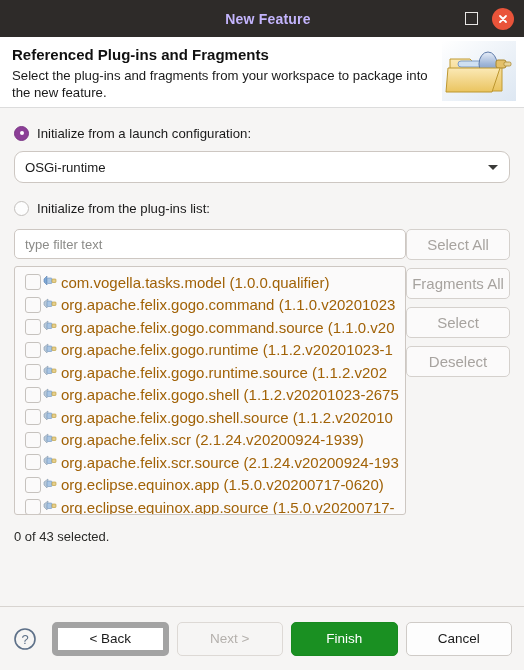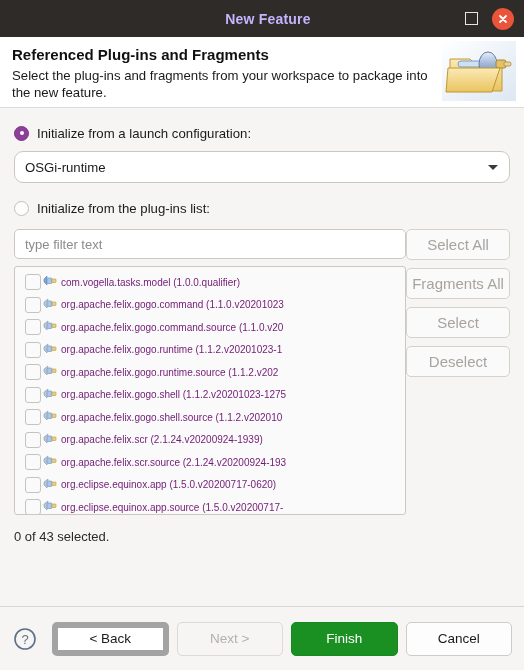--- a/index.html
+++ b/index.html
@@ -172,22 +172,22 @@
   }
   .chk {
     width: 14px; height: 14px;
     border: 1px solid #c6c2be;
     border-radius: 3px;
     background: #fbfafa;
     flex: none;
   }
   .plug-icon { flex: none; margin: 0 2px 0 2px; }
   .plugin-label {
-    font-size: 10px;
-    color: #701a75;
+    font-size: 15px;
+    color: #a16207;
     margin-left: 1px;
     white-space: nowrap;
   }
 
   .side-btn {
     height: 31px;
     background: #fbfafa;
     border: 1px solid #d5d1cd;
     border-radius: 5px;
     display: flex; align-items: center; justify-content: center;
@@ -366,21 +366,21 @@
                 </svg></span>
               <span class="plugin-label">org.apache.felix.gogo.runtime.source (1.1.2.v202</span>
             </div>
             <div class="plugin-row">
               <div class="chk"></div>
               <span class="plug-icon"><svg width="15" height="12" viewBox="0 0 15 12" aria-hidden="true">
                   <path d="M1 4 L5 1 L4 10 L1 7 Z" fill="#b9c9d9" stroke="#8499ad" stroke-width="0.6"></path>
                   <rect x="4" y="3" width="5" height="5.5" rx="1" fill="#aac6e4" stroke="#6d90bb" stroke-width="0.6"></rect>
                   <rect x="9" y="4" width="4" height="3.5" rx="0.8" fill="#e6cf8e" stroke="#b8972f" stroke-width="0.6"></rect>
                 </svg></span>
-              <span class="plugin-label">org.apache.felix.gogo.shell (1.1.2.v20201023-1275</span>
+              <span class="plugin-label">org.apache.felix.gogo.shell (1.1.2.v20201023-2675</span>
             </div>
             <div class="plugin-row">
               <div class="chk"></div>
               <span class="plug-icon"><svg width="15" height="12" viewBox="0 0 15 12" aria-hidden="true">
                   <path d="M1 4 L5 1 L4 10 L1 7 Z" fill="#b9c9d9" stroke="#8499ad" stroke-width="0.6"></path>
                   <rect x="4" y="3" width="5" height="5.5" rx="1" fill="#aac6e4" stroke="#6d90bb" stroke-width="0.6"></rect>
                   <rect x="9" y="4" width="4" height="3.5" rx="0.8" fill="#e6cf8e" stroke="#b8972f" stroke-width="0.6"></rect>
                 </svg></span>
               <span class="plugin-label">org.apache.felix.gogo.shell.source (1.1.2.v202010</span>
             </div>

